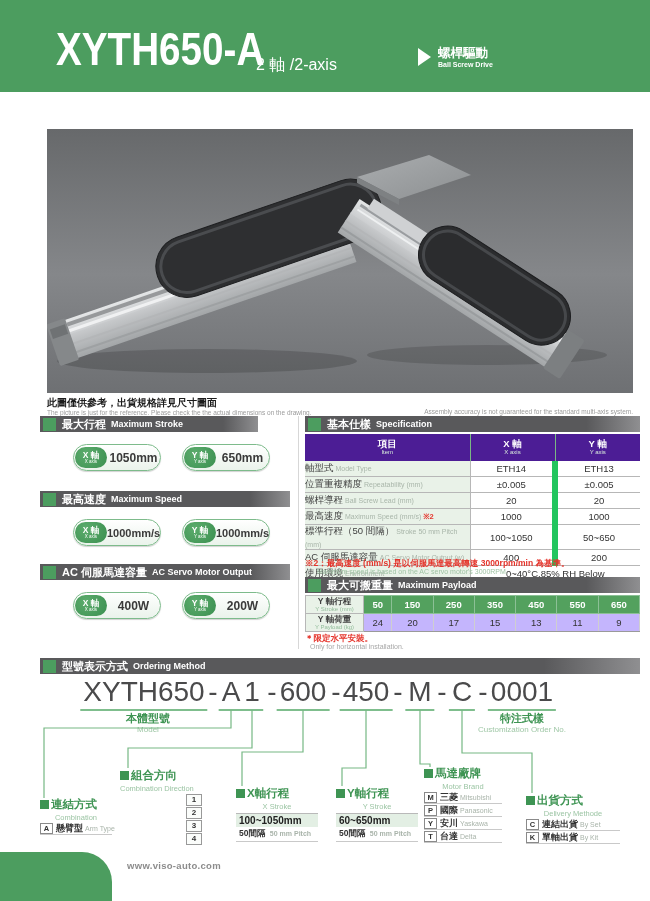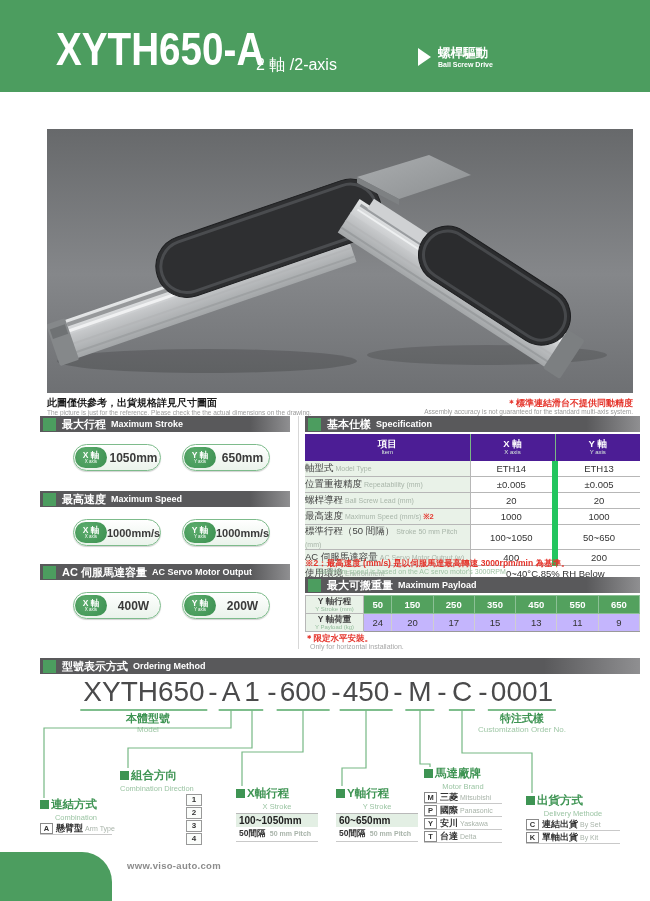--- a/index.html
+++ b/index.html
@@ -187,26 +187,25 @@
         <rect x="5" y="5" width="160" height="48" rx="24" fill="none" stroke="#46484b" stroke-width="3"></rect>
       </g>
 
       <polygon points="310,48 382,26 424,46 352,70" fill="url(#plateG)"></polygon>
       <polygon points="310,48 352,70 352,76 310,54" fill="#7e8183"></polygon>
     </svg>
   </div>
 
   <div class="note-zh">此圖僅供參考，出貨規格詳見尺寸圖面</div>
   <div class="note-en">The picture is just for the reference. Please check the the actual dimensions on the drawing.</div>
-  <div class="warn-zh">＊標準連結滑台不提供同動精度</div>
   <div class="warn-en">Assembly accuracy is not guaranteed for the standard multi-axis system.</div>
 
   <div class="vdivider"></div>
 
-  <div class="bar" style="left:40px;top:416px;width:250px;">
+  <div class="bar" style="left:40px;top:416px;width:218px;">
     <span class="sq"></span>
     <span class="zh">最大行程</span>
     <span class="en">Maximum Stroke</span>
   </div>
   <div class="pill" style="left:73px;top:444px;">
     <span class="pbadge">
       <span class="bzh">X 軸</span>
       <span class="ben">X axis</span>
     </span>
     <span class="pval">1050mm</span>

